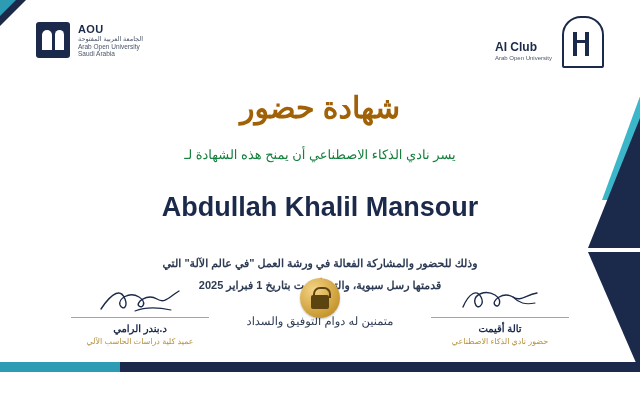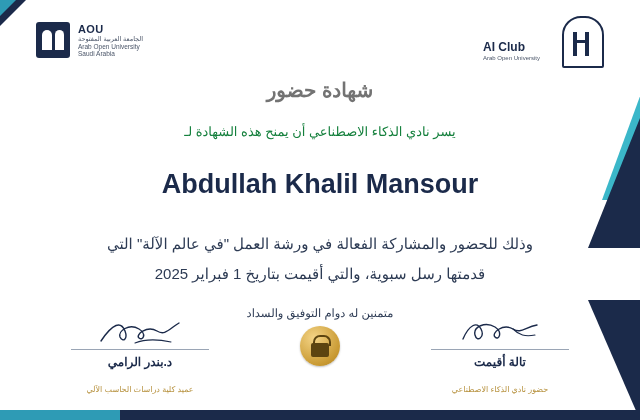--- a/index.html
+++ b/index.html
@@ -9,21 +9,21 @@
   body {
     width: 640px;
     height: 420px;
     background: #ffffff;
     font-family: "Liberation Sans", sans-serif;
     overflow: hidden;
   }
   .cert {
     position: relative;
     width: 640px;
-    height: 420px;
+    height: 372px;
     background: #ffffff;
     overflow: hidden;
   }
   
   .corner-tl {
     position: absolute;
     top: 0; left: 0;
     width: 0; height: 0;
     border-top: 26px solid #1b2a4a;
     border-right: 26px solid transparent;
@@ -141,21 +141,21 @@
     font-size: 6.5px;
     color: #4a5568;
   }
 
   .club-logo {
     position: absolute;
     right: 36px;
     top: 2px;
     display: flex;
     align-items: flex-end;
-    gap: 22px;
+    gap: 10px;
   }
   .club-mark {
     width: 38px;
     height: 48px;
     border: 2px solid #1b2a4a;
     border-radius: 19px 19px 2px 2px;
     position: relative;
     background: #ffffff;
   }
   .club-mark .bar1 {
@@ -193,44 +193,45 @@
   
   .content {
     position: absolute;
     top: 78px;
     left: 50px;
     right: 50px;
     text-align: center;
     direction: rtl;
   }
   .title {
-    font-size: 20px;
-    font-weight: bold;
-    color: #737373;
-    margin: 0 0 22px 0;
+    font-size: 30px;
+    font-weight: bold;
+    color: #a16207;
+    margin: 12px 0 22px 0;
     letter-spacing: 0.5px;
   }
   .subtitle {
     font-size: 13px;
     color: #15803d;
     margin: 0 0 30px 0;
   }
   .recipient {
     font-size: 27px;
     font-weight: bold;
     color: #1b2a4a;
     direction: ltr;
     margin: 0 0 30px 0;
     text-align: center;
   }
   .desc {
-    font-size: 15px;
+    font-size: 11px;
     color: #2d3b54;
     line-height: 1.85;
     margin: 0 0 18px 0;
+    font-weight: bold;
   }
   .wish {
     font-size: 11.5px;
     color: #2d3b54;
     margin: 0;
   }
 
   
   .signatures {
     position: absolute;
@@ -250,24 +251,24 @@
     height: 34px;
     display: flex;
     align-items: flex-end;
     justify-content: center;
   }
   .sig-line {
     border-top: 1px solid #9aa5b5;
     margin: 2px 16px 5px 16px;
   }
   .sig-name {
-    font-size: 12px;
+    font-size: 10px;
     font-weight: bold;
     color: #1b2a4a;
-    margin-bottom: 16px;
+    margin-bottom: 3px;
     text-align: center;
   }
   .sig-role {
     font-size: 8px;
     color: #b7923f;
   }
   .seal {
     width: 40px;
     height: 40px;
     border-radius: 50%;

